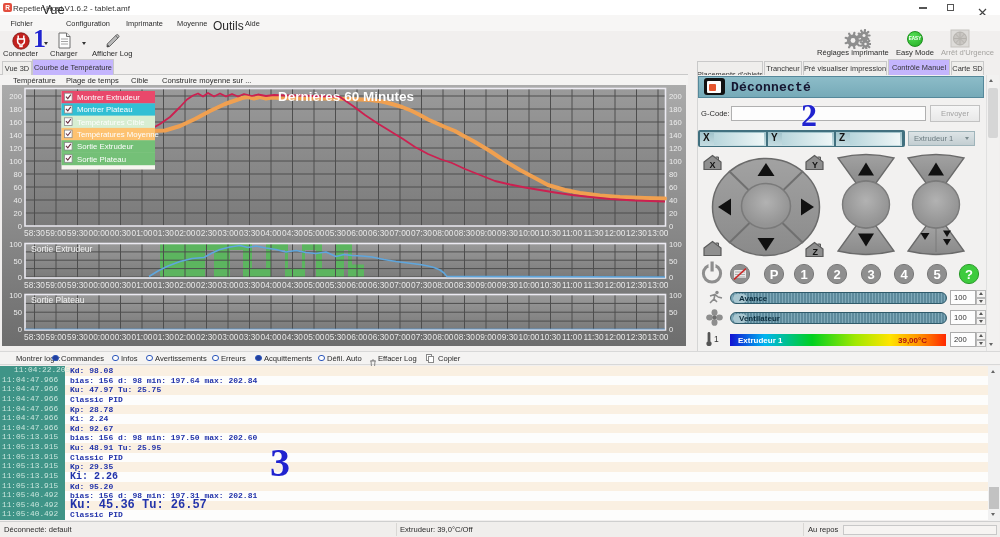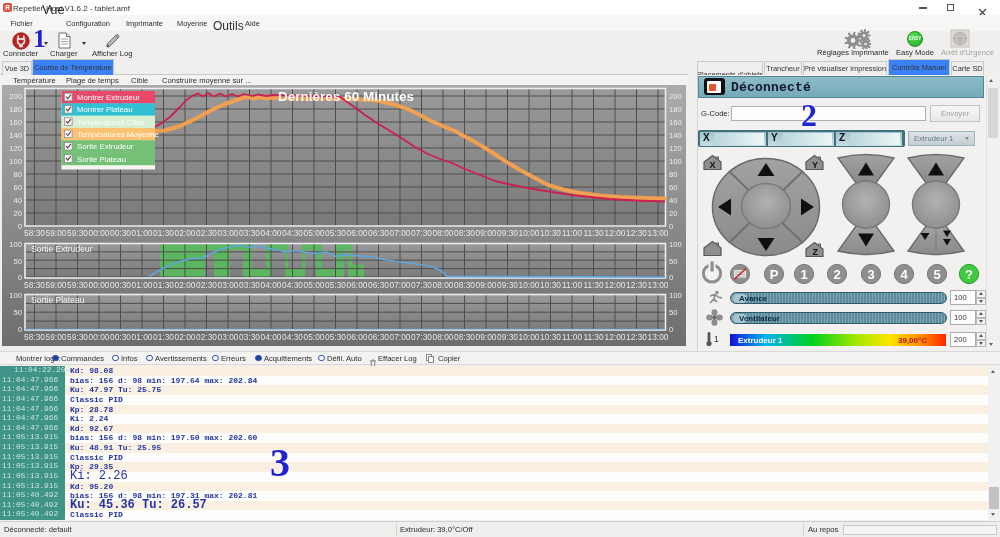--- a/index.html
+++ b/index.html
@@ -1,17 +1,17 @@
 <!DOCTYPE html>
 <html><head><meta charset="utf-8"><style>
 *{margin:0;padding:0;box-sizing:border-box}
 body{font-family:"Liberation Sans",sans-serif;width:1000px;height:537px;position:relative;overflow:hidden;background:#f1efee}
 .a{position:absolute}
 .tab{position:absolute;font-size:7.4px;color:#333;border:1px solid #c9c9c9;background:#efeeec;display:flex;align-items:center;justify-content:center;border-bottom:none;white-space:nowrap;overflow:hidden}
-.tab.on{background:#3b82f6;z-index:2}
+.tab.on{background:#c4b5fd;z-index:2}
 .lbl{position:absolute;font-size:7.6px;color:#2a2a2a;white-space:nowrap}
 .num{position:absolute;font-family:"Liberation Serif",serif;font-weight:bold;color:#2023cf;z-index:50;text-shadow:0 0 2px #fff,0 0 2px #fff}
 .spin{position:absolute;width:10px;display:flex;flex-direction:column}
 .tri-u{width:0;height:0;border-left:2.6px solid transparent;border-right:2.6px solid transparent;border-bottom:3.4px solid #555}
 .tri-d{width:0;height:0;border-left:2.6px solid transparent;border-right:2.6px solid transparent;border-top:3.4px solid #555}
 .spin div{flex:1;border:1px solid #b9b9b9;background:#f4f3f2;display:flex;align-items:center;justify-content:center}
 .vbox{position:absolute;background:#fdfdfd;border:1px solid #ababab;font-size:7.6px;color:#333;padding-left:3px;display:flex;align-items:center}
 </style></head><body>
 <div class="a" style="left:0;top:0;width:1000px;height:15px;background:#fff"></div>
 <div class="a" style="left:3px;top:3px;width:9px;height:9px;background:#e34e3e;border-radius:2px;color:#fff;font-size:6.5px;font-weight:bold;text-align:center;line-height:9px">R</div>
@@ -489,21 +489,21 @@
 <div class="a" style="left:0;top:77.0px;width:65px;height:9.63px;background:#3f9487;color:#c9e6dd;font-family:'Liberation Mono',monospace;font-size:7.8px;line-height:9.6px;padding-left:2px">11:05:13.915</div>
 <div class="a" style="left:70px;top:77.0px;font-family:'Liberation Mono',monospace;font-size:8px;font-weight:bold;color:#2233aa;line-height:9.6px;white-space:pre">Ku: 48.91 Tu: 25.95</div>
 <div class="a" style="left:0;top:86.62px;width:1000px;height:9.63px;background:#fdfdfc"></div>
 <div class="a" style="left:0;top:86.62px;width:65px;height:9.63px;background:#3f9487;color:#c9e6dd;font-family:'Liberation Mono',monospace;font-size:7.8px;line-height:9.6px;padding-left:2px">11:05:13.915</div>
 <div class="a" style="left:70px;top:86.62px;font-family:'Liberation Mono',monospace;font-size:8px;font-weight:bold;color:#2233aa;line-height:9.6px;white-space:pre">Classic PID</div>
 <div class="a" style="left:0;top:96.25px;width:1000px;height:9.63px;background:#faf0e2"></div>
 <div class="a" style="left:0;top:96.25px;width:65px;height:9.63px;background:#3f9487;color:#c9e6dd;font-family:'Liberation Mono',monospace;font-size:7.8px;line-height:9.6px;padding-left:2px">11:05:13.915</div>
 <div class="a" style="left:70px;top:96.25px;font-family:'Liberation Mono',monospace;font-size:8px;font-weight:bold;color:#2233aa;line-height:9.6px;white-space:pre">Kp: 29.35</div>
 <div class="a" style="left:0;top:105.88px;width:1000px;height:9.63px;background:#fdfdfc"></div>
 <div class="a" style="left:0;top:105.88px;width:65px;height:9.63px;background:#3f9487;color:#c9e6dd;font-family:'Liberation Mono',monospace;font-size:7.8px;line-height:9.6px;padding-left:2px">11:05:13.915</div>
-<div class="a" style="left:70px;top:105.88px;font-family:'Liberation Mono',monospace;font-size:12px;font-weight:normal;color:#2233aa;line-height:9.6px;white-space:pre">Ki: 2.26</div>
+<div class="a" style="left:70px;top:105.88px;font-family:'Liberation Mono',monospace;font-size:10px;font-weight:bold;color:#2233aa;line-height:9.6px;white-space:pre">Ki: 2.26</div>
 <div class="a" style="left:0;top:115.5px;width:1000px;height:9.63px;background:#faf0e2"></div>
 <div class="a" style="left:0;top:115.5px;width:65px;height:9.63px;background:#3f9487;color:#c9e6dd;font-family:'Liberation Mono',monospace;font-size:7.8px;line-height:9.6px;padding-left:2px">11:05:13.915</div>
 <div class="a" style="left:70px;top:115.5px;font-family:'Liberation Mono',monospace;font-size:8px;font-weight:bold;color:#2233aa;line-height:9.6px;white-space:pre">Kd: 95.20</div>
 <div class="a" style="left:0;top:125.12px;width:1000px;height:9.63px;background:#fdfdfc"></div>
 <div class="a" style="left:0;top:125.12px;width:65px;height:9.63px;background:#3f9487;color:#c9e6dd;font-family:'Liberation Mono',monospace;font-size:7.8px;line-height:9.6px;padding-left:2px">11:05:40.492</div>
 <div class="a" style="left:70px;top:125.12px;font-family:'Liberation Mono',monospace;font-size:8px;font-weight:bold;color:#2233aa;line-height:9.6px;white-space:pre">bias: 156 d: 98 min: 197.31 max: 202.81</div>
 <div class="a" style="left:0;top:134.75px;width:1000px;height:9.63px;background:#faf0e2"></div>
 <div class="a" style="left:0;top:134.75px;width:65px;height:9.63px;background:#3f9487;color:#c9e6dd;font-family:'Liberation Mono',monospace;font-size:7.8px;line-height:9.6px;padding-left:2px">11:05:40.492</div>
 <div class="a" style="left:70px;top:134.75px;font-family:'Liberation Mono',monospace;font-size:12px;font-weight:bold;color:#2233aa;line-height:9.6px;white-space:pre">Ku: 45.36 Tu: 26.57</div>
 <div class="a" style="left:0;top:144.38px;width:1000px;height:9.63px;background:#fdfdfc"></div>

